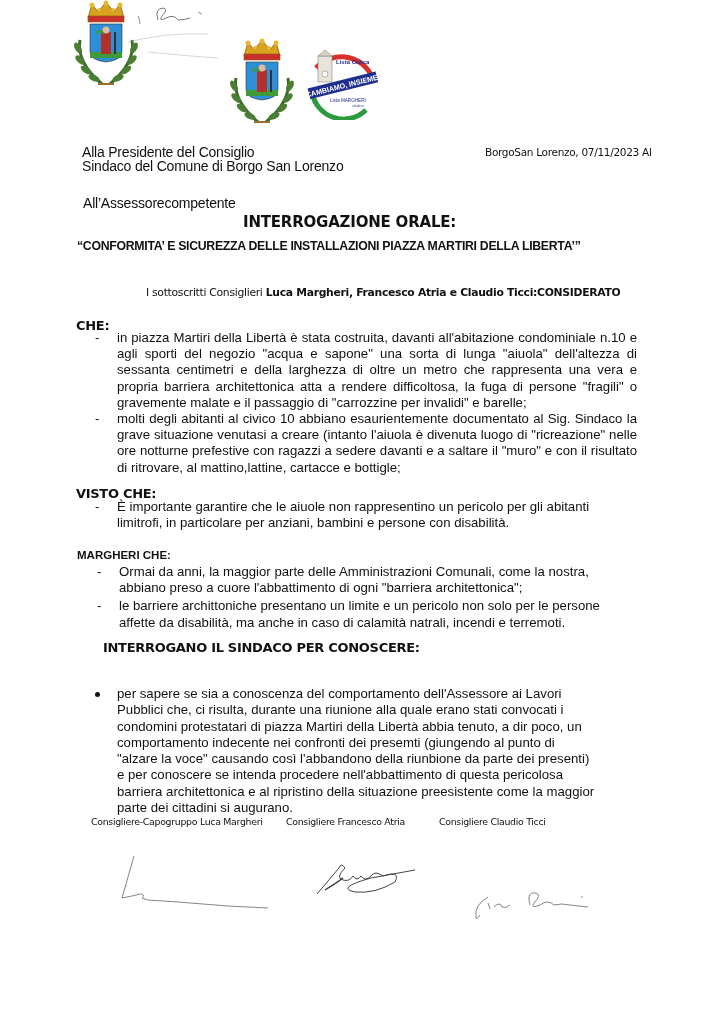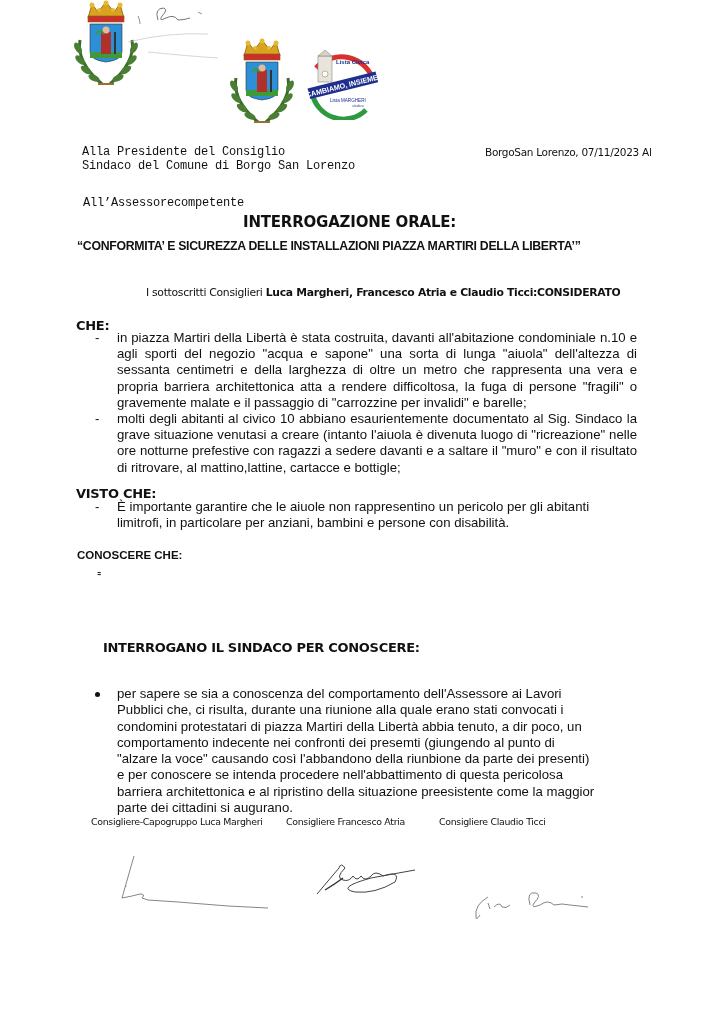--- a/index.html
+++ b/index.html
@@ -1,19 +1,19 @@
 <!DOCTYPE html>
 <html><head>
   <meta charset="utf-8">
   <style>
     html, body { margin: 0; padding: 0; background: #ffffff; }
     body { width: 724px; height: 1024px; position: relative; overflow: hidden; color: #111; }
     .abs { position: absolute; }
     .crest { width: 80px; height: 100px; }
-    .addr { left: 82px; top: 146px; font-family: Liberation Mono, monospace; font-size: 12px; line-height: 13.5px; letter-spacing: -0.2px; }
+    .addr { left: 82px; top: 146px; font-family: Liberation Sans, sans-serif; font-size: 14px; line-height: 13.5px; letter-spacing: -0.2px; }
     .addr div { white-space: nowrap; }
     .date { left: 485px; top: 146px; font-family: "DejaVu Sans", sans-serif; font-size: 10.5px; letter-spacing: -0.3px; white-space: nowrap; }
     .h-oral { left: 243px; top: 213px; font-family: "DejaVu Sans", sans-serif; font-weight: bold; font-size: 15px; letter-spacing: -0.2px; white-space: nowrap; }
     .h-title { left: 77px; top: 239px; font-family: "Liberation Sans", sans-serif; font-weight: bold; font-size: 12.3px; letter-spacing: -0.3px; white-space: nowrap; text-align: right; }
     .signers { left: 146px; top: 286px; font-family: "DejaVu Sans", sans-serif; font-size: 10.8px; letter-spacing: -0.3px; white-space: nowrap; }
     .signers b { font-weight: bold; }
     .sec { font-family: "DejaVu Sans", sans-serif; font-weight: bold; font-size: 13px; letter-spacing: -0.3px; white-space: nowrap; }
     .rilevato { font-family: "Liberation Sans", sans-serif; font-weight: bold; font-size: 11.5px; }
     .list { margin: 0; padding: 0; list-style: none; font-family: "Liberation Sans", sans-serif; font-size: 13.2px; line-height: 16.2px; color: #111; }
     .list li { position: relative; padding-left: 0; text-align: justify; text-align-last: left; }
@@ -135,24 +135,24 @@
 <ul class="abs list" style="left:117px; top:330px; width:520px;">
   <li><span class="dash">-</span><span>in piazza Martiri della Libertà è stata costruita, davanti all'abitazione condominiale n.10 e agli sporti del negozio "acqua e sapone" una sorta di lunga "aiuola" dell'altezza di sessanta centimetri e della larghezza di oltre un metro che rappresenta una vera e propria barriera architettonica atta a rendere difficoltosa, la fuga di persone "fragili" o gravemente malate e il passaggio di "carrozzine per invalidi" e barelle;</span></li>
   <li><span class="dash">-</span><span>molti degli abitanti al civico 10 abbiano esaurientemente documentato al Sig. Sindaco la grave situazione venutasi a creare (intanto l'aiuola è divenuta luogo di "ricreazione" nelle ore notturne prefestive con ragazzi a sedere davanti e a saltare il "muro" e con il risultato di ritrovare, al mattino,lattine, cartacce e bottigle;</span></li>
 </ul>
 
 <div class="abs sec" style="left:76px; top:486px;">VISTO CHE:</div>
 <ul class="abs list" style="left:117px; top:499px; width:500px;">
   <li style="text-align:left;"><span class="dash">-</span><span>È importante garantire che le aiuole non rappresentino un pericolo per gli abitanti limitrofi, in particolare per anziani, bambini e persone con disabilità.</span></li>
 </ul>
 
-<div class="abs rilevato" style="left:77px; top:549px;">CONOSCERE CHE:</div>
+<div class="abs rilevato" style="left:77px; top:549px;">MARGHERI CHE:</div>
 <ul class="abs list" style="left:119px; top:564px; width:520px;">
-  <li style="text-align:left;"><span class="dash">-</span></li>
-  <li style="text-align:left; margin-top:2px;"><span class="dash">-</span></li>
+  <li style="text-align:left;"><span class="dash">-</span><span> Ormai da anni, la maggior parte delle Amministrazioni Comunali, come la nostra, abbiano preso a cuore l'abbattimento di ogni "barriera architettonica";</span></li>
+  <li style="text-align:left; margin-top:2px;"><span class="dash">-</span><span>le barriere archittoniche presentano un limite e un pericolo non solo per le persone affette da disabilità, ma anche in caso di calamità natrali, incendi e terremoti.</span></li>
 </ul>
 
 <div class="abs sec" style="left:103px; top:640px;">INTERROGANO IL SINDACO PER CONOSCERE:</div>
 <ul class="abs list bullet-list" style="left:117px; top:686px; width:480px;">
   <li style="text-align:left;"><span class="bullet-dot"></span><span>per sapere se sia a conoscenza del comportamento dell'Assessore ai Lavori Pubblici che, ci risulta, durante una riunione alla quale erano stati convocati i condomini protestatari di piazza Martiri della Libertà abbia tenuto, a dir poco, un comportamento indecente nei confronti dei presemti (giungendo al punto di "alzare la voce" causando così l'abbandono della riunbione da parte dei presenti) e per conoscere se intenda procedere nell'abbattimento di questa pericolosa barriera architettonica e al ripristino della situazione preesistente come la maggior parte dei cittadini si augurano.</span></li>
 </ul>
 
 <div class="abs sig-labels" style="left:91px;">Consigliere-Capogruppo Luca Margheri</div>
 <div class="abs sig-labels" style="left:286px;">Consigliere Francesco Atria</div>
 <div class="abs sig-labels" style="left:439px;">Consigliere Claudio Ticci</div>

